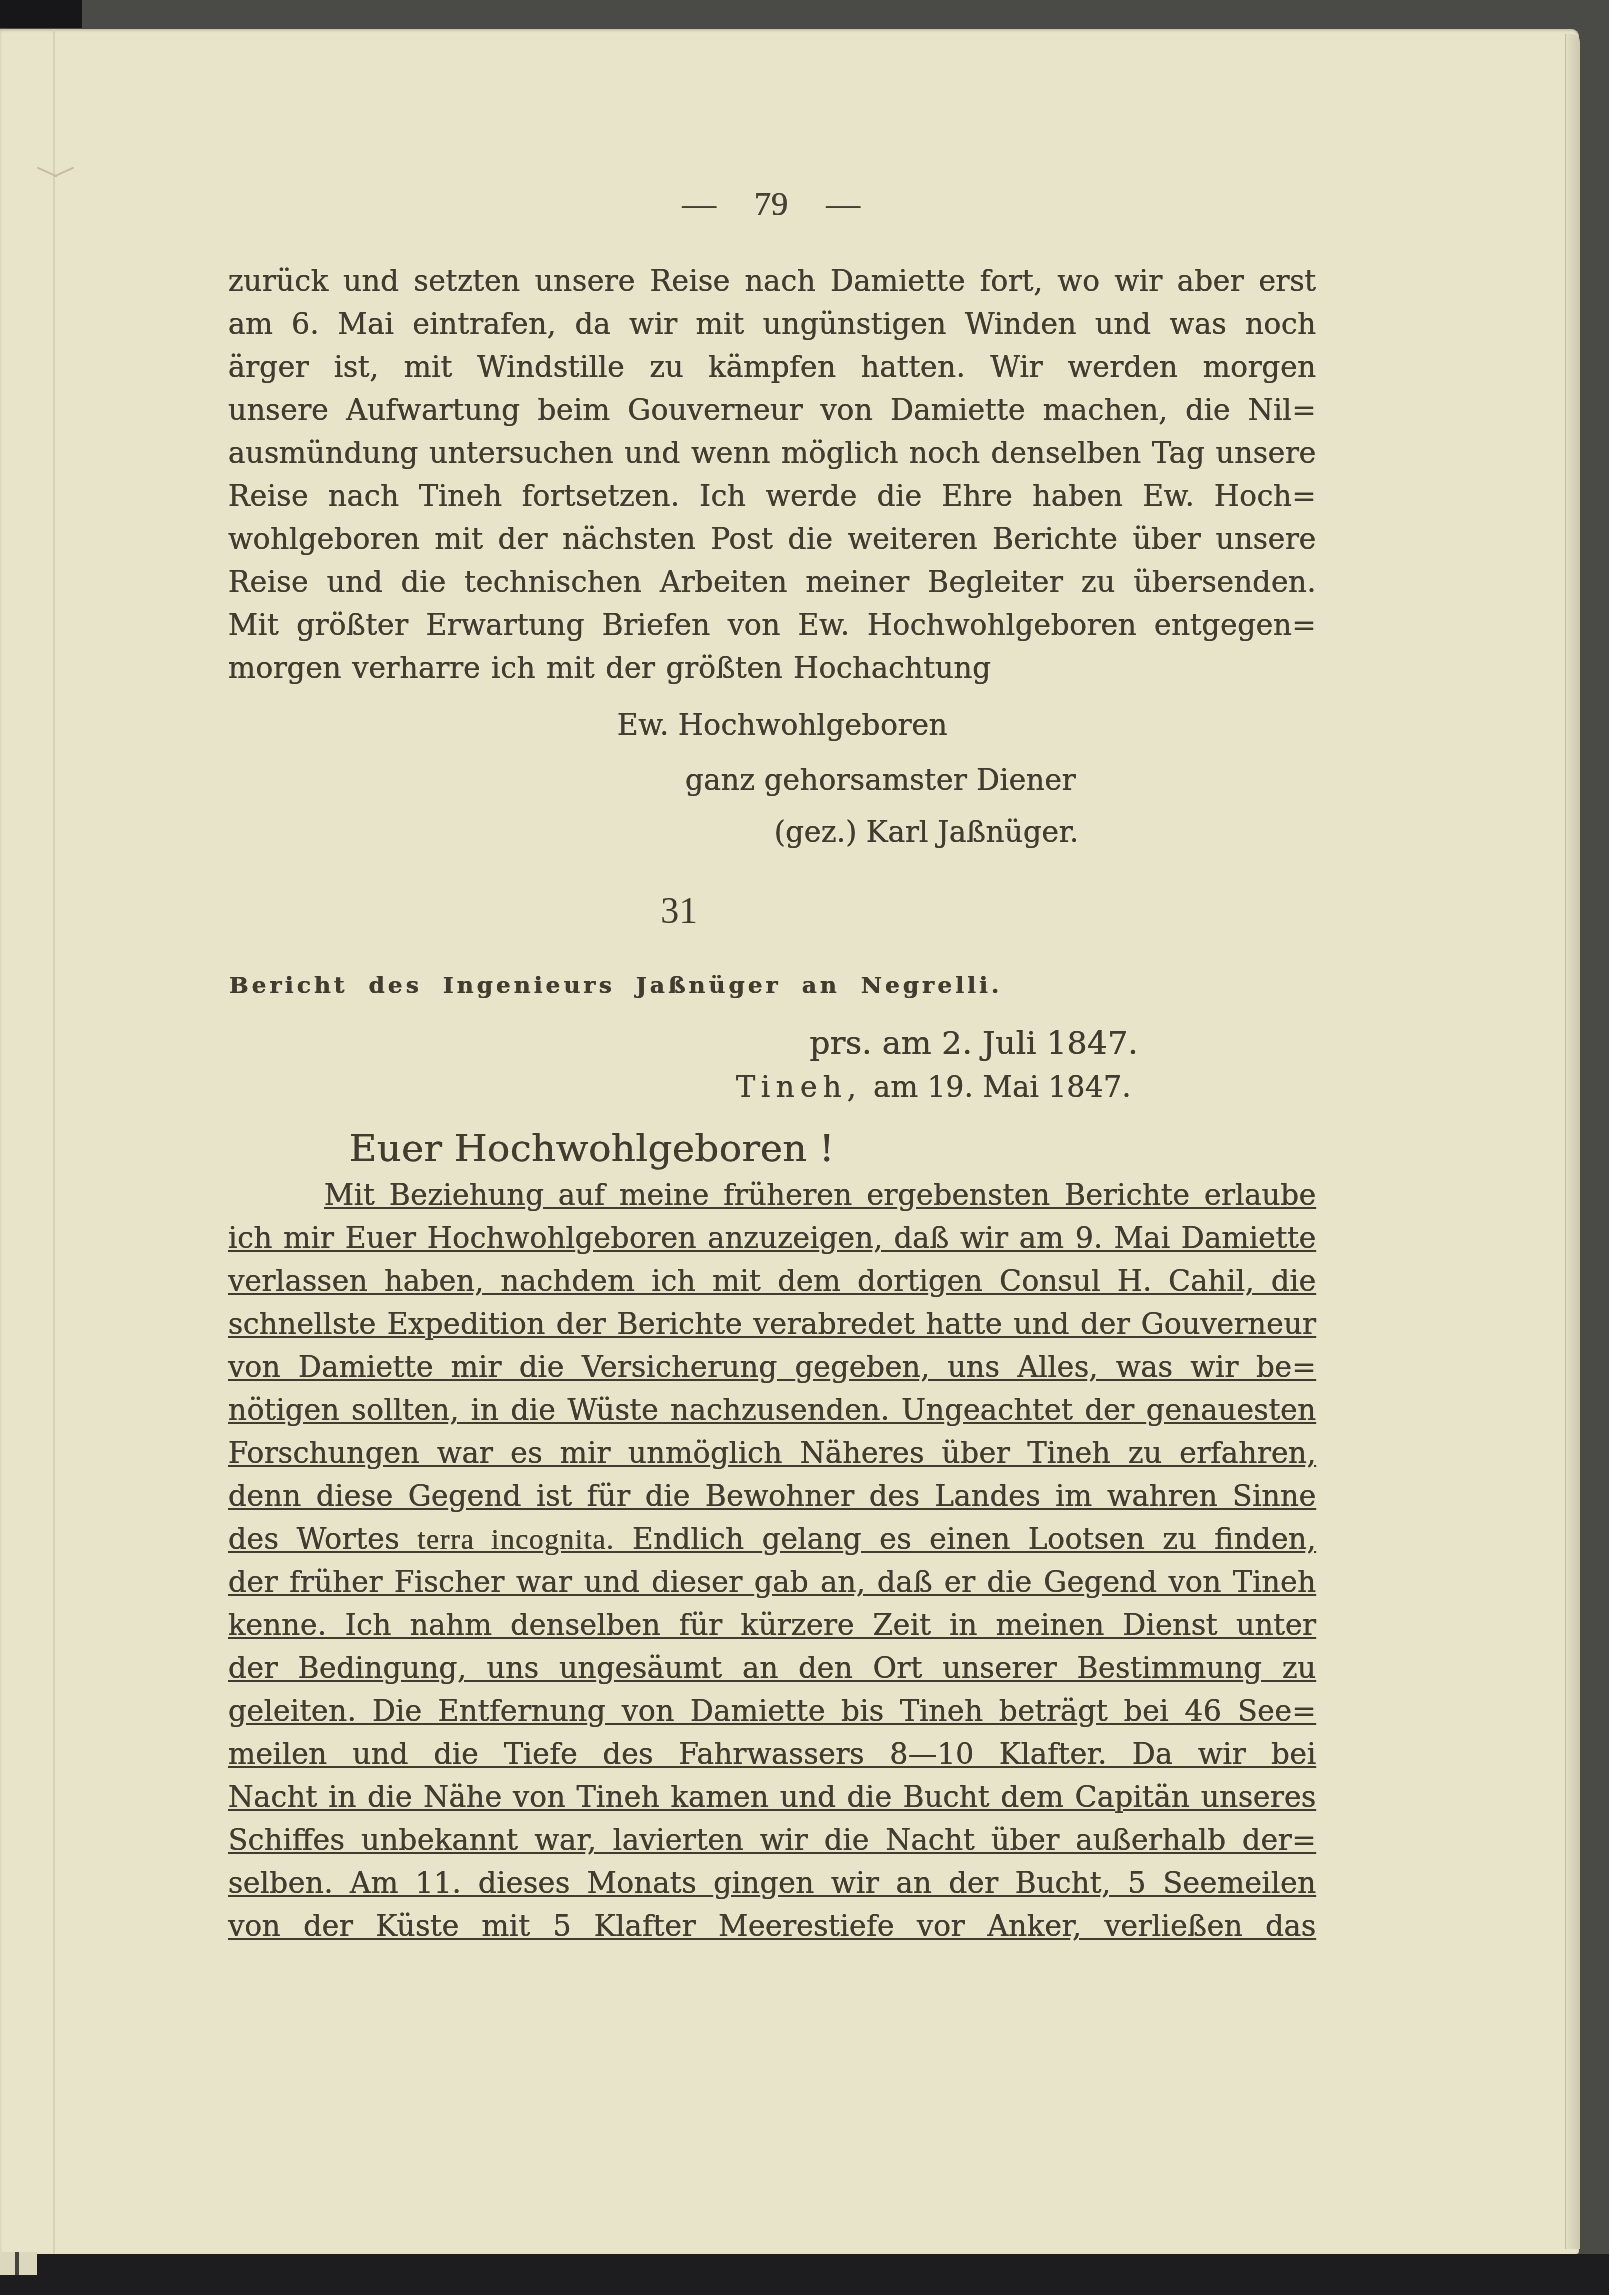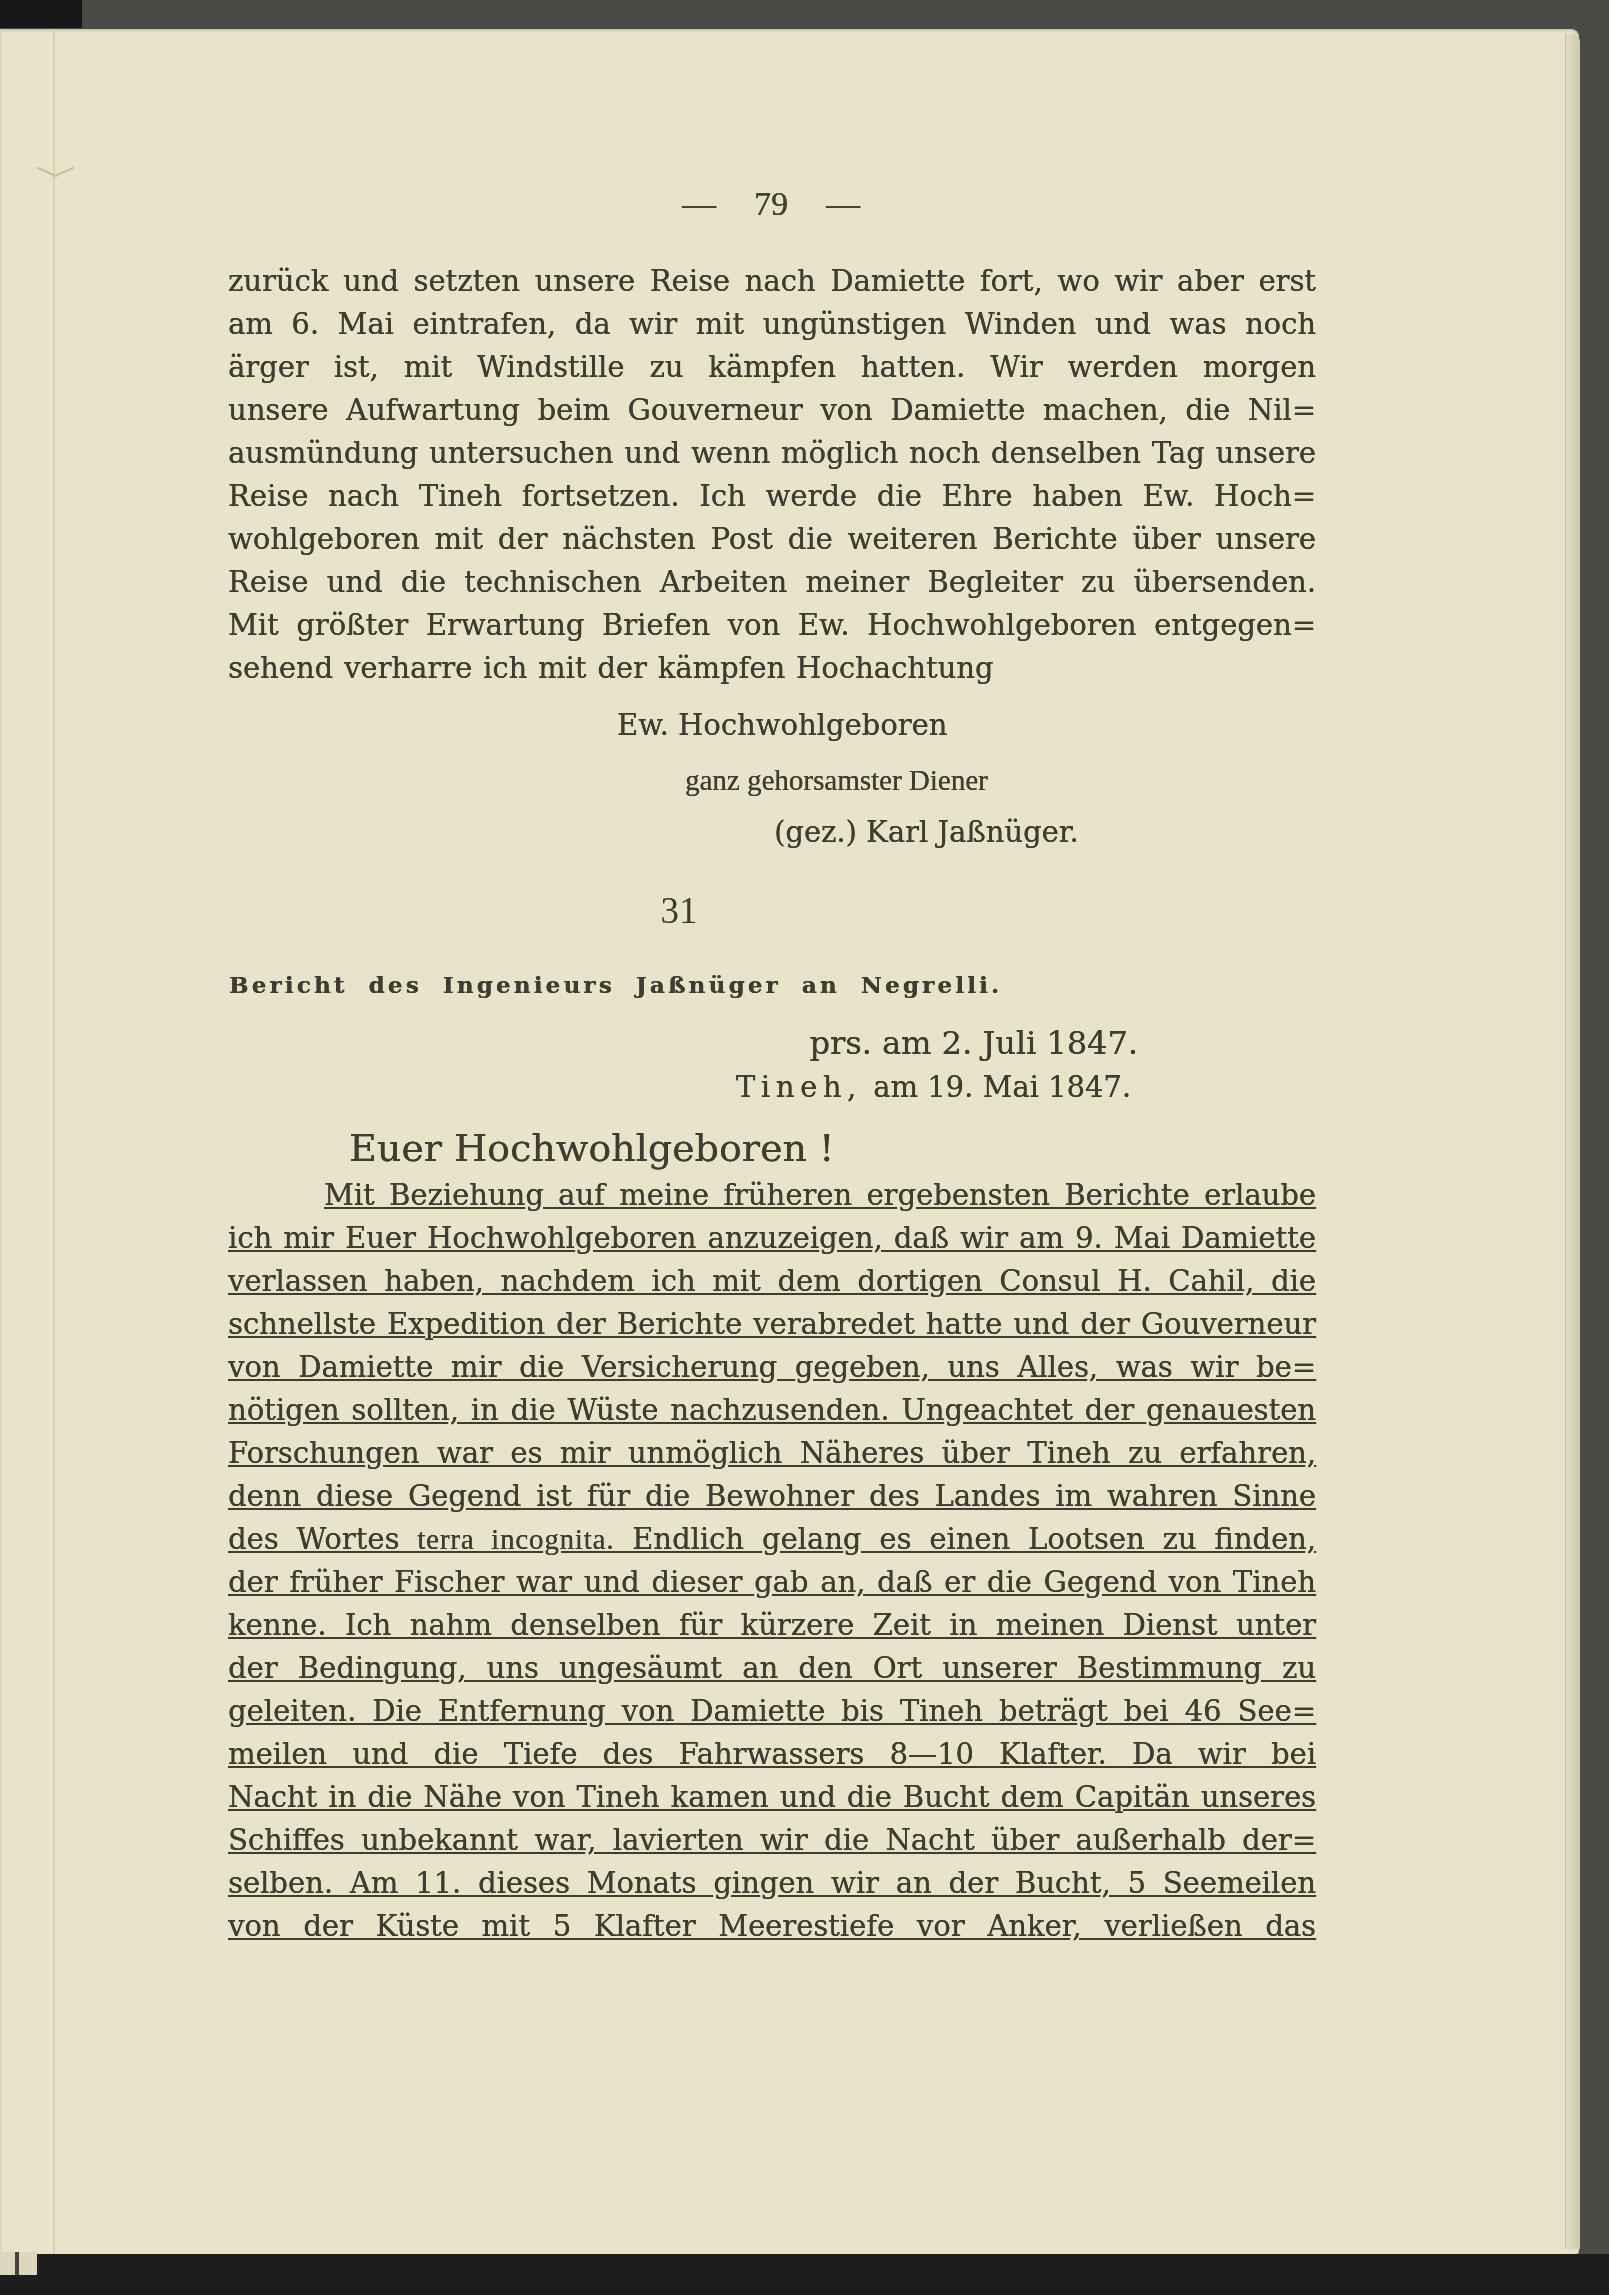--- a/index.html
+++ b/index.html
@@ -68,21 +68,21 @@
   }
   .para1 { top: 260px; }
   .body-para { top: 1174px; text-decoration: underline; }
   .tline { text-align: justify; text-align-last: justify; }
   .tline.unjust { text-align-last: left; }
   .body-para .tline:first-child { text-indent: 96px; }
   .antiqua { font-family: "Liberation Serif", serif; letter-spacing: 0.8px; }
 
   .closing { position: absolute; font-size: 29px; line-height: 43px; }
   .closing-1 { left: 617px; top: 704px; }
-  .closing-2 { left: 685px; top: 759px; font-family: Liberation Serif, serif; }
+  .closing-2 { left: 685px; top: 759px; }
   .closing-3 { left: 774px; top: 811px; }
 
   .section-number {
     position: absolute; left: 641px; top: 889px; width: 76px;
     text-align: center;
     font-family: "Liberation Serif", serif;
     font-size: 37px; line-height: 43px; color: #3e3a2e;
   }
   .section-heading {
     position: absolute; left: 229px; top: 969px;
@@ -121,21 +121,21 @@
   <div class="para para1 ink">
       <div class="tline">zurück und setzten unsere Reise nach Damiette fort, wo wir aber erst</div>
       <div class="tline">am 6. Mai eintrafen, da wir mit ungünstigen Winden und was noch</div>
       <div class="tline">ärger ist, mit Windstille zu kämpfen hatten. Wir werden morgen</div>
       <div class="tline">unsere Aufwartung beim Gouverneur von Damiette machen, die Nil=</div>
       <div class="tline">ausmündung untersuchen und wenn möglich noch denselben Tag unsere</div>
       <div class="tline">Reise nach Tineh fortsetzen. Ich werde die Ehre haben Ew. Hoch=</div>
       <div class="tline">wohlgeboren mit der nächsten Post die weiteren Berichte über unsere</div>
       <div class="tline">Reise und die technischen Arbeiten meiner Begleiter zu übersenden.</div>
       <div class="tline">Mit größter Erwartung Briefen von Ew. Hochwohlgeboren entgegen=</div>
-      <div class="tline unjust">sehend verharre ich mit der kämpfen Hochachtung</div>
+      <div class="tline unjust">morgen verharre ich mit der größten Hochachtung</div>
     </div>
 
   <div class="closing closing-1 ink">Ew. Hochwohlgeboren</div>
   <div class="closing closing-2 ink">ganz gehorsamster Diener</div>
   <div class="closing closing-3 ink">(gez.) Karl Jaßnüger.</div>
 
   <div class="section-number">31</div>
 
   <div class="section-heading ink">Bericht des Ingenieurs Jaßnüger an Negrelli.</div>
 

